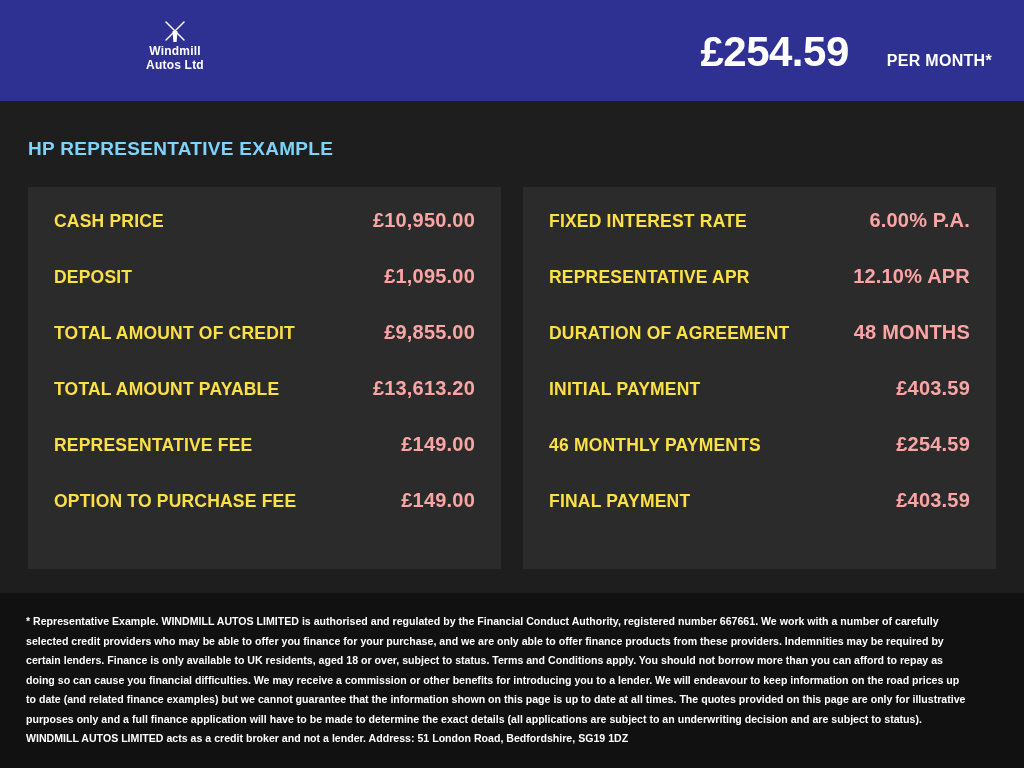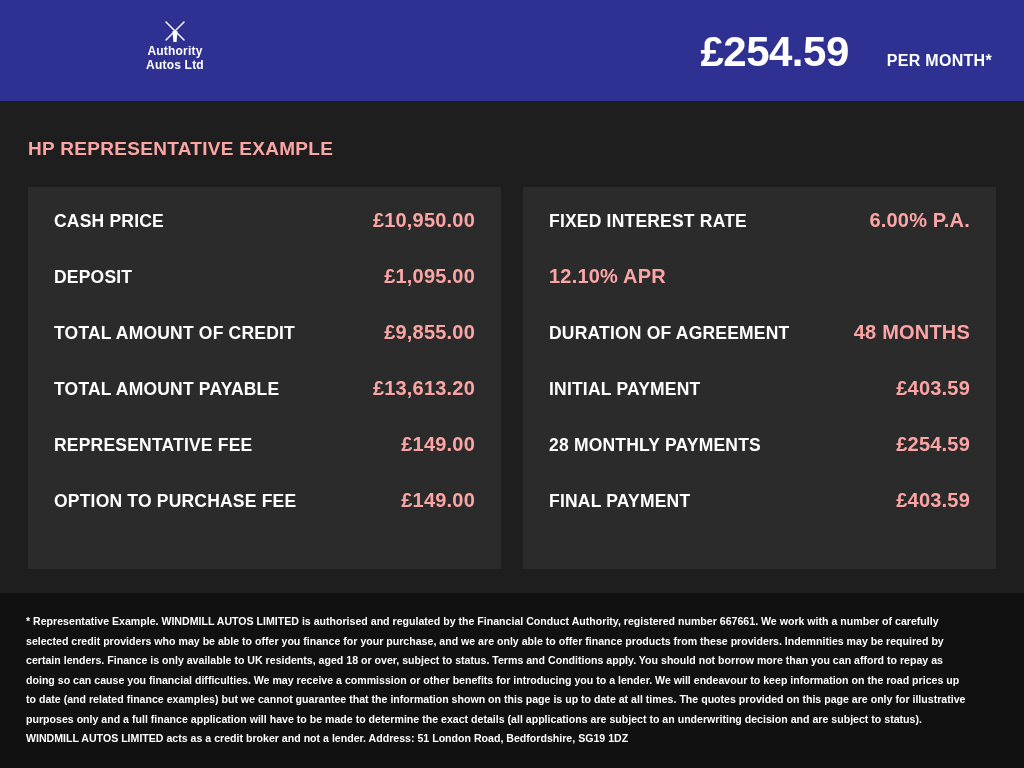--- a/index.html
+++ b/index.html
@@ -51,21 +51,21 @@
   .price-period {
     font-size: 16px;
     font-weight: bold;
     margin-left: 10px;
     letter-spacing: .3px;
     padding-left: 28px;
   }
 
   
   .section-title {
-    color: #fca5a5;
+    color: #7dd3fc;
     font-size: 19px;
     font-weight: bold;
     letter-spacing: .3px;
     margin: 37px 0 0 28px;
   }
 
   
   .panels {
     display: flex;
     gap: 22px;
@@ -76,21 +76,21 @@
     flex: 1 1 0;
     padding: 22px 26px 24px 26px;
   }
   .row {
     display: flex;
     justify-content: space-between;
     align-items: baseline;
     height: 56px;
   }
   .row .label {
-    color: #ffffff;
+    color: #fde047;
     font-size: 17.5px;
     font-weight: bold;
     letter-spacing: .2px;
     white-space: nowrap;
   }
   .row .value {
     color: #fca5a5;
     font-size: 20px;
     font-weight: bold;
     letter-spacing: .2px;
@@ -126,21 +126,21 @@
         <svg width="26" height="26" viewBox="0 0 26 26" aria-hidden="true">
           <g stroke="#ffffff" stroke-width="1.4" fill="none" stroke-linecap="round">
             <line x1="13" y1="13" x2="4" y2="4"></line>
             <line x1="13" y1="13" x2="22" y2="4"></line>
             <line x1="13" y1="13" x2="4" y2="22"></line>
             <line x1="13" y1="13" x2="22" y2="22"></line>
           </g>
           <path d="M10.5 13 L15.5 13 L14.6 24 L11.4 24 Z" fill="#ffffff"></path>
         </svg>
       </div>
-      <div class="logo-text-1">Authority</div>
+      <div class="logo-text-1">Windmill</div>
       <div class="logo-text-2">Autos Ltd</div>
     </div>
 
     <div class="price-block">
       <div class="price-amount">£254.59</div>
       <div class="price-period">PER MONTH*</div>
     </div>
   </div>
 
   <div class="section-title">HP REPRESENTATIVE EXAMPLE</div>
@@ -173,32 +173,33 @@
         <span class="value">£149.00</span>
       </div>
     </div>
 
     <div class="panel">
       <div class="row">
         <span class="label">FIXED INTEREST RATE</span>
         <span class="value">6.00% P.A.</span>
       </div>
       <div class="row">
+        <span class="label">REPRESENTATIVE APR</span>
         <span class="value">12.10% APR</span>
       </div>
       <div class="row">
         <span class="label">DURATION OF AGREEMENT</span>
         <span class="value">48 MONTHS</span>
       </div>
       <div class="row">
         <span class="label">INITIAL PAYMENT</span>
         <span class="value">£403.59</span>
       </div>
       <div class="row">
-        <span class="label">28 MONTHLY PAYMENTS</span>
+        <span class="label">46 MONTHLY PAYMENTS</span>
         <span class="value">£254.59</span>
       </div>
       <div class="row">
         <span class="label">FINAL PAYMENT</span>
         <span class="value">£403.59</span>
       </div>
     </div>
 
   </div>
 

